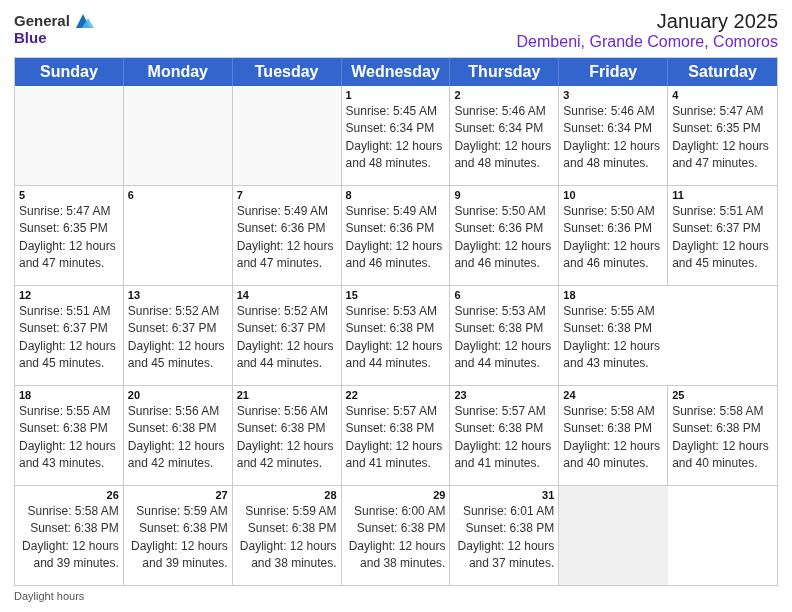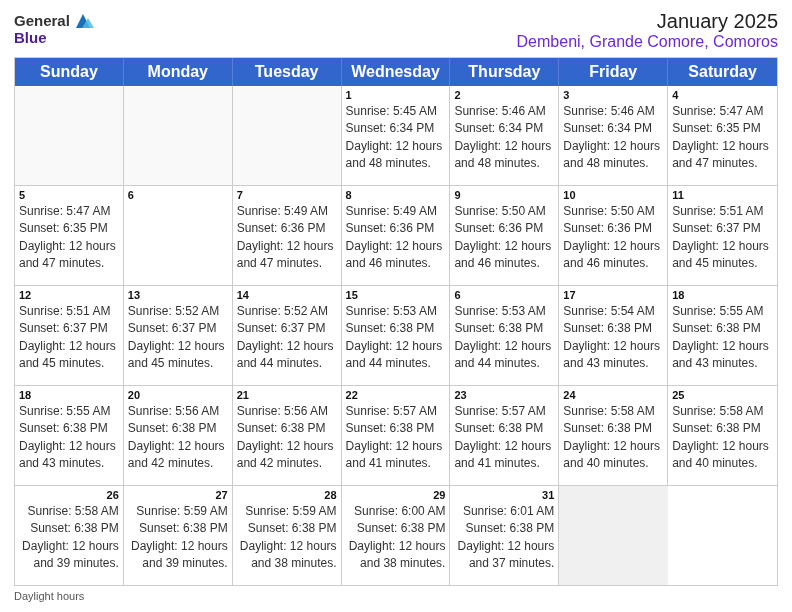--- a/index.html
+++ b/index.html
@@ -261,27 +261,20 @@
 and 44 minutes.</div>
           </div>
           <div class="cal-cell">
             <div class="day-num">6</div>
             <div class="day-info">Sunrise: 5:53 AM
 Sunset: 6:38 PM
 Daylight: 12 hours
 and 44 minutes.</div>
           </div>
           <div class="cal-cell">
-            <div class="day-num">17</div>
-            <div class="day-info">Sunrise: 5:54 AM
-Sunset: 6:38 PM
-Daylight: 12 hours
-and 43 minutes.</div>
-          </div>
-          <div class="cal-cell">
             <div class="day-num">18</div>
             <div class="day-info">Sunrise: 5:55 AM
 Sunset: 6:38 PM
 Daylight: 12 hours
 and 43 minutes.</div>
           </div>
         </div>
         <div class="cal-week">
           <div class="cal-cell">
             <div class="day-num">18</div>

